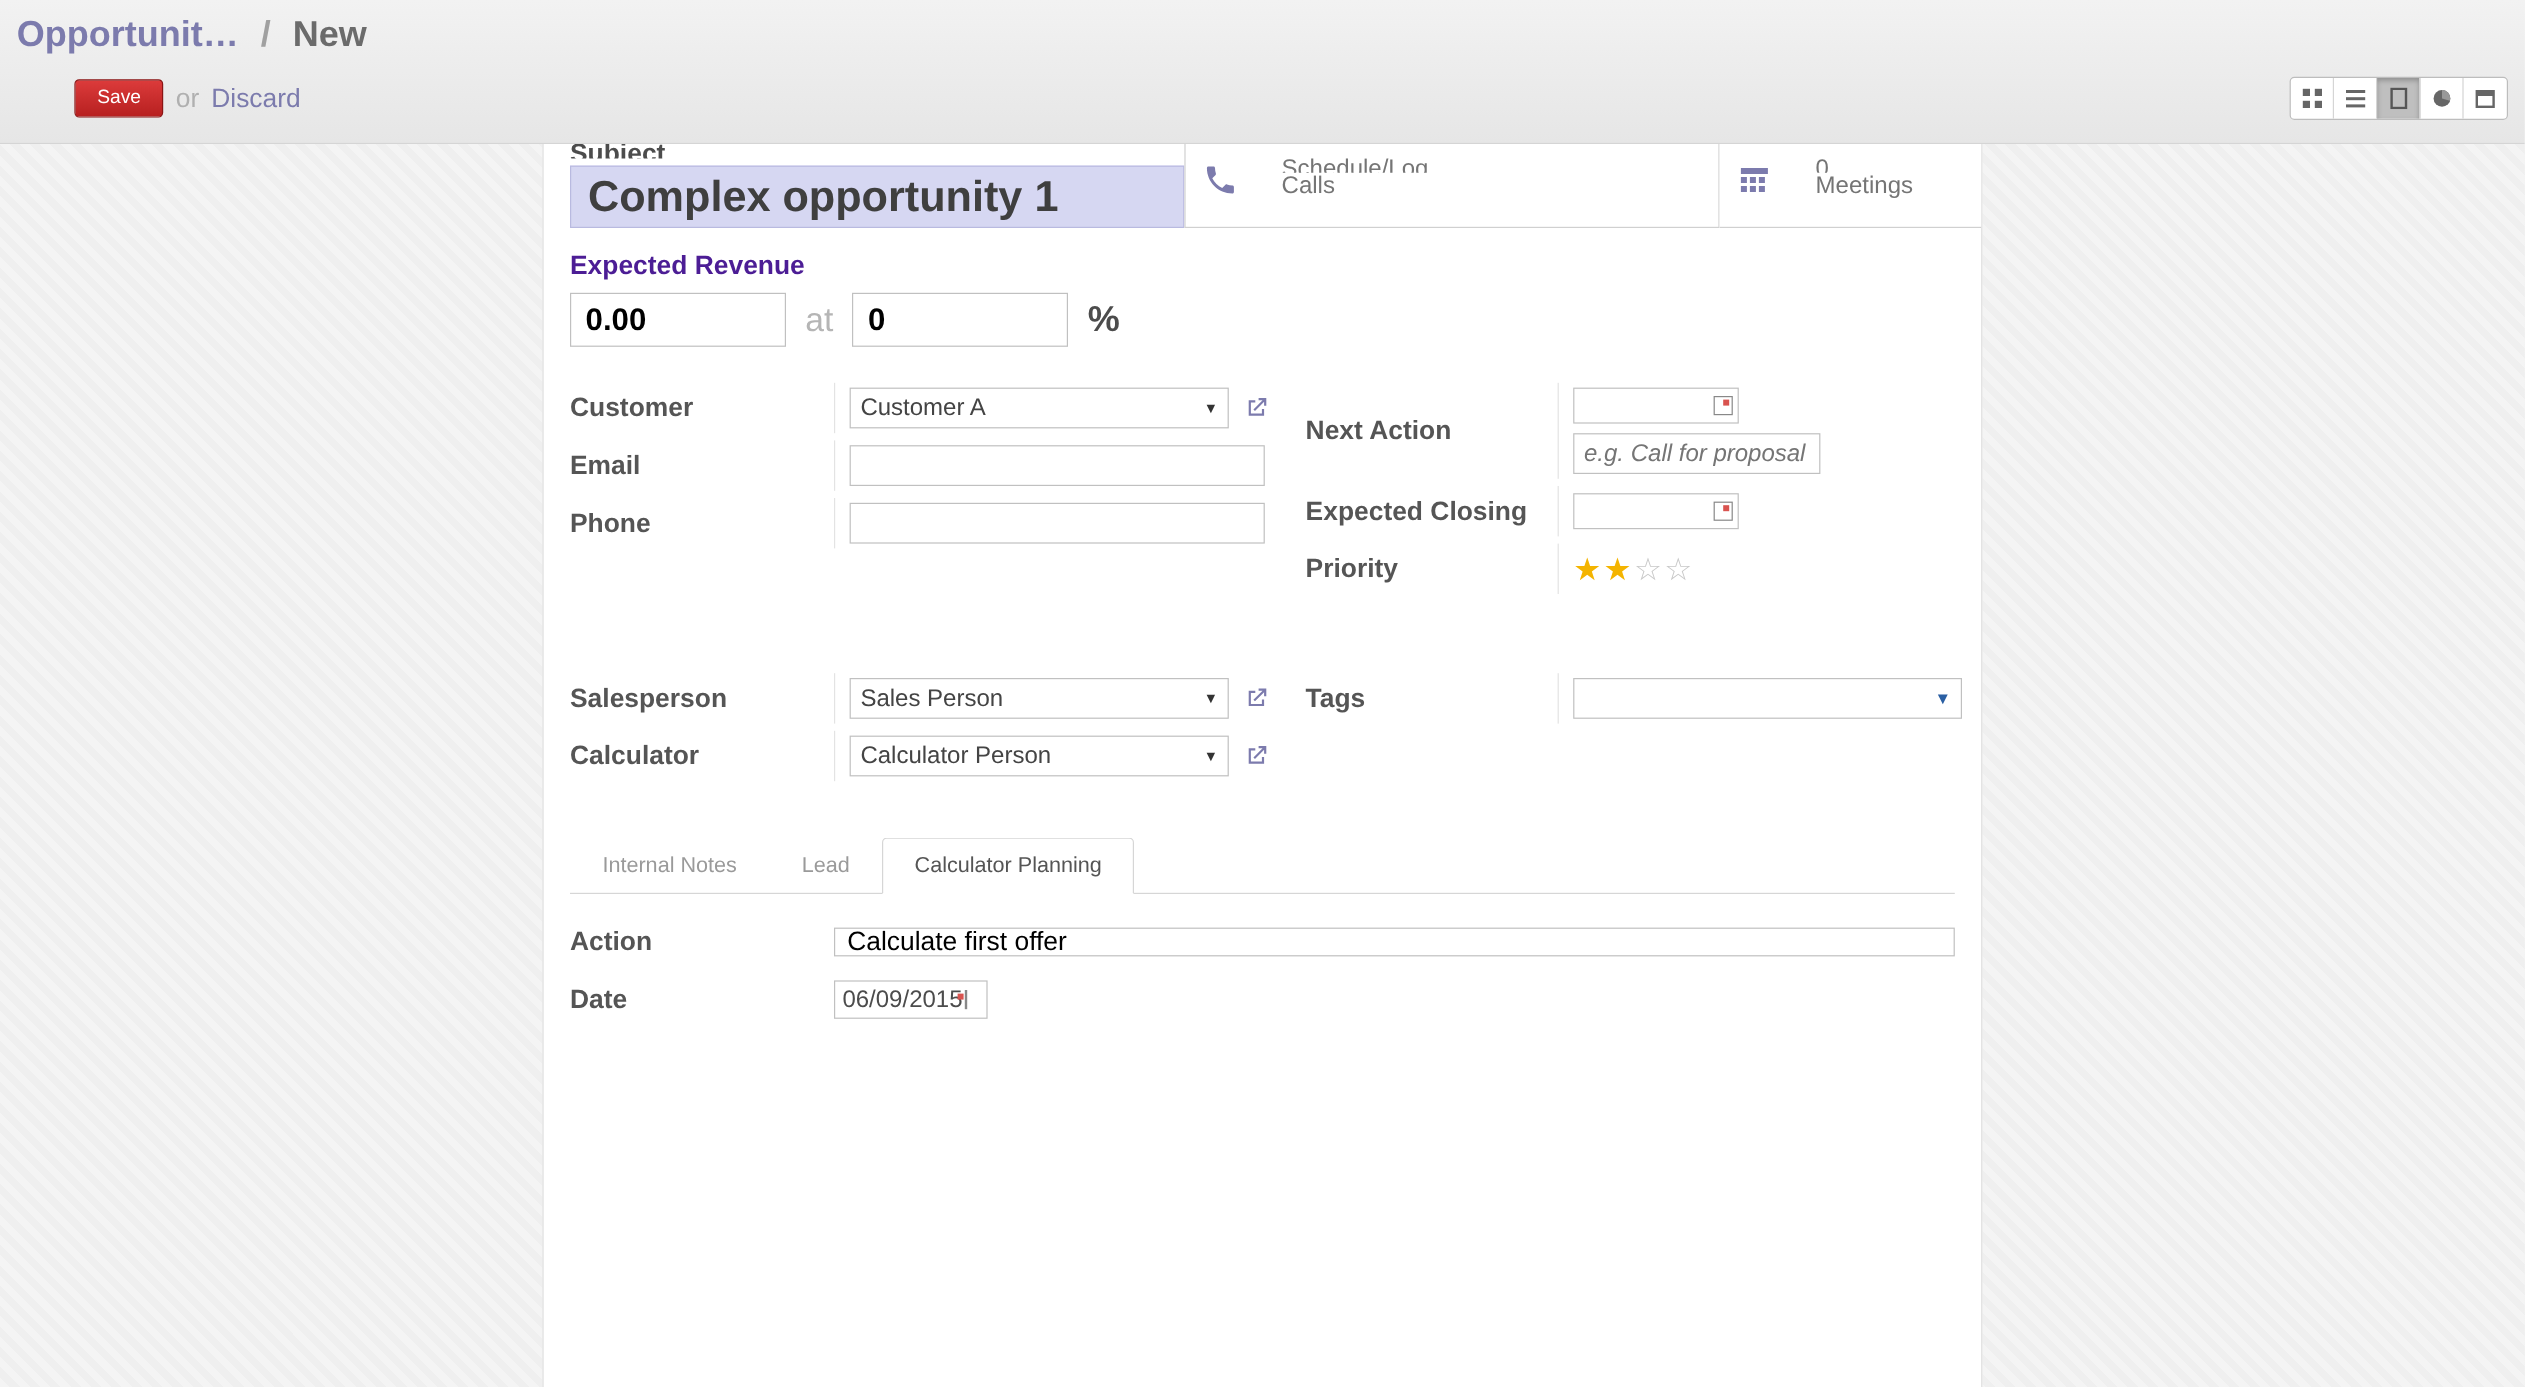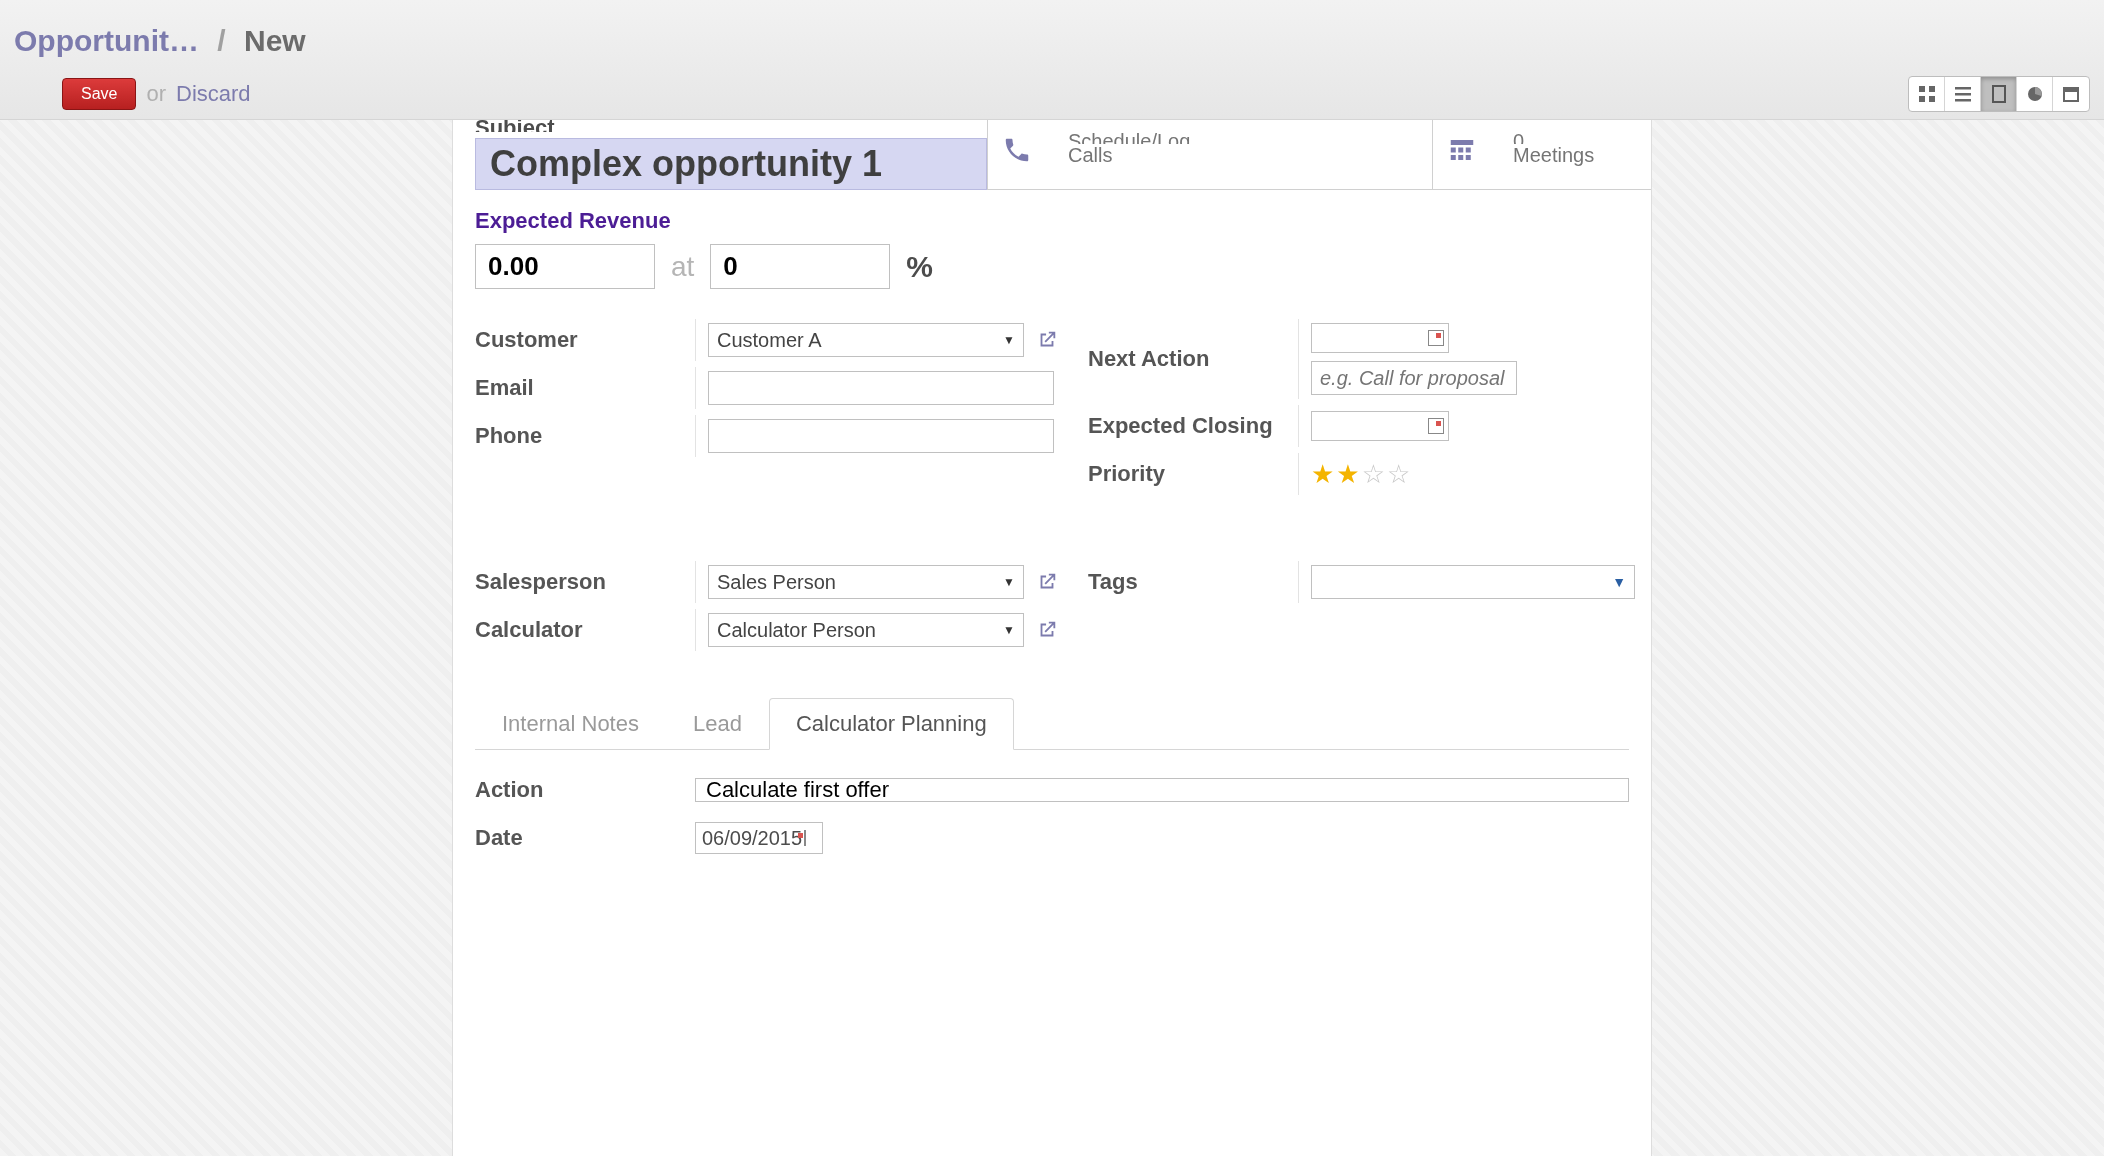--- a/index.html
+++ b/index.html
@@ -16,21 +16,21 @@
   
   .topbar {
     background: linear-gradient(#f2f2f2, #e6e6e6);
     border-bottom: 1px solid #d5d5d5;
     height: 120px;
     padding: 10px 14px 0 14px;
   }
   .breadcrumb {
     font-size: 30px;
     color: #666;
-    margin-top: 14px;
+    margin-top: 2px;
     margin-bottom: 18px;
   }
   .breadcrumb .bc-link {
     color: #7c7bad;
     font-weight: 600;
   }
   .breadcrumb .bc-sep {
     color: #a0a0a0;
     margin: 0 10px;
     font-weight: 600;
@@ -257,21 +257,21 @@
 
   
   .tabs {
     display: flex;
     border-bottom: 1px solid #d6d6d6;
     margin: 40px 22px 0 22px;
     gap: 0;
   }
   .tab {
     padding: 12px 26px;
-    font-size: 22px;
+    font-size: 18px;
     color: #9a9a9a;
     cursor: pointer;
     border: 1px solid transparent;
     border-bottom: none;
     position: relative;
     top: 1px;
   }
   .tab.active {
     color: #555;
     border: 1px solid #d6d6d6;

